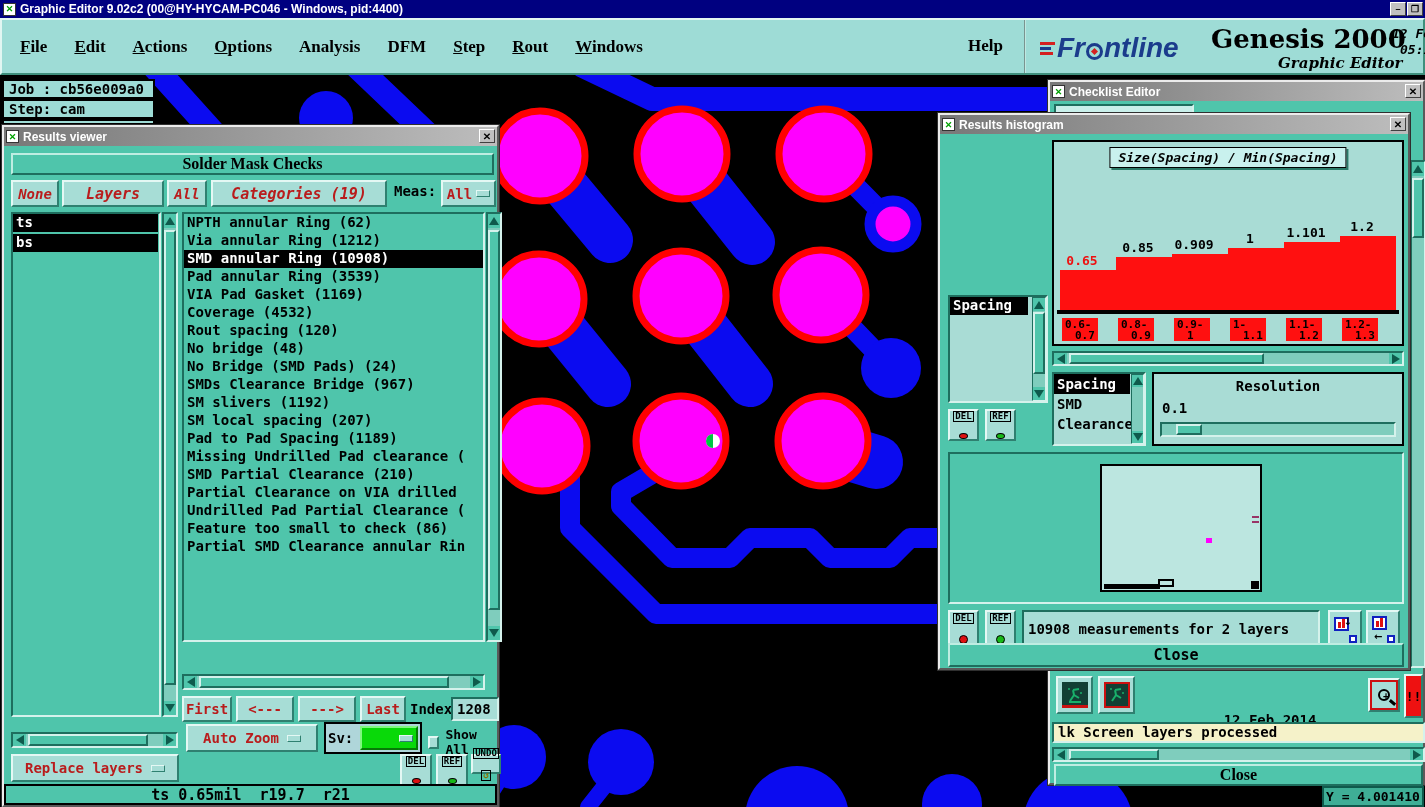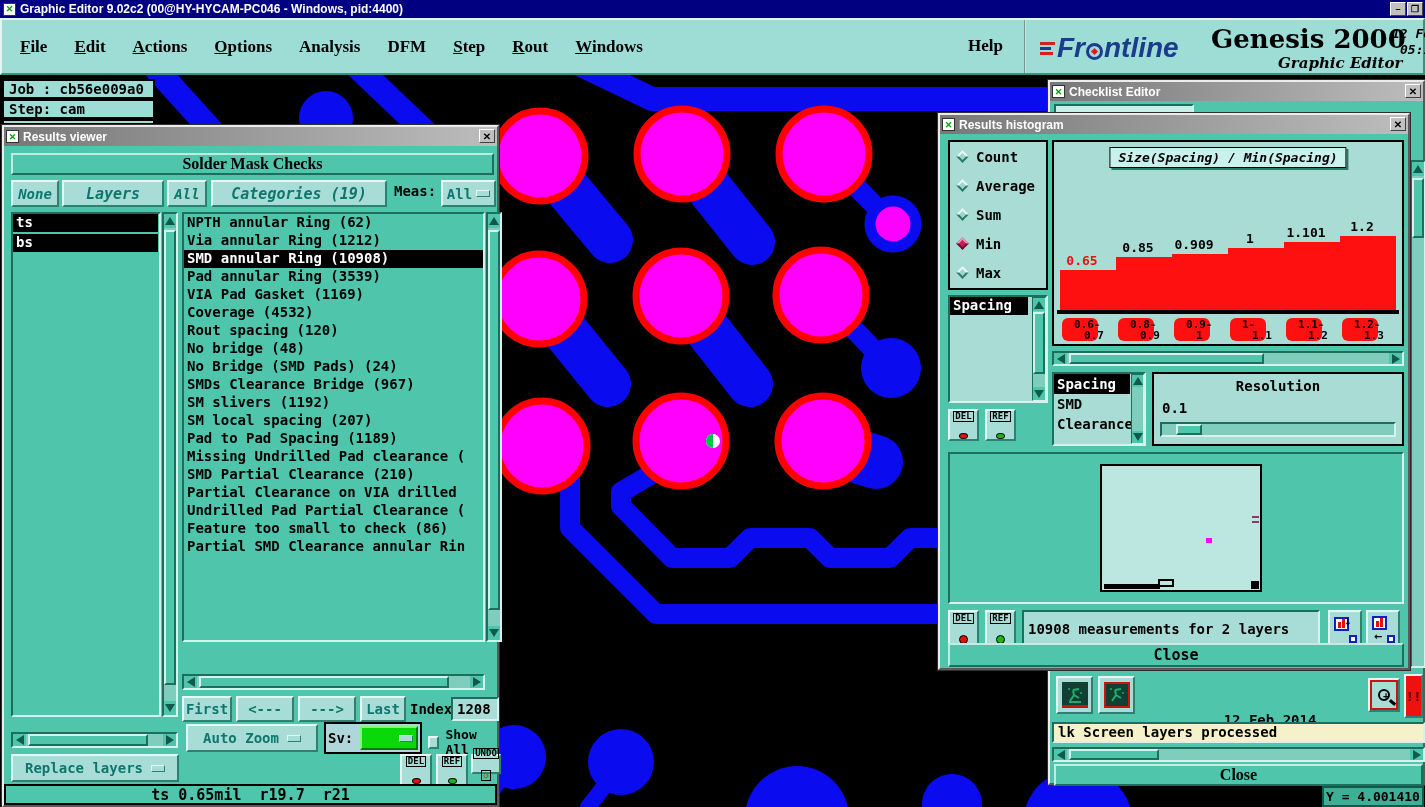--- a/index.html
+++ b/index.html
@@ -37,21 +37,21 @@
   
   #pcb{position:absolute;left:0;top:75px;}
   
   .window{position:absolute;background:var(--teal);border:2px solid;border-color:#ECECEC #5A5A5A #5A5A5A #ECECEC;box-shadow:0 0 0 1px #2F2F2F;}
   .wtitle{height:19px;background:linear-gradient(90deg,#787878,#BDBDBD);color:#fff;
     font:bold 12px "Liberation Sans",sans-serif;display:flex;align-items:center;gap:4px;padding-left:2px;position:relative;}
   .wx{position:absolute;right:2px;top:2px;width:16px;height:14px;background:#C0C0C0;border:1px solid;
     border-color:#fff #404040 #404040 #fff;color:#000;font:bold 10px "Liberation Sans",sans-serif;
     display:flex;align-items:center;justify-content:center;}
   .btn{position:absolute;background:var(--lteal);border:2px solid;border-color:#E4F8F4 #2F8070 #2F8070 #E4F8F4;
-    color:#0f766e;display:flex;align-items:center;justify-content:center;font:bold 14px "DejaVu Sans Mono",monospace;}
+    color:#b91c1c;display:flex;align-items:center;justify-content:center;font:bold 14px "DejaVu Sans Mono",monospace;}
   .tealbtn{position:absolute;background:var(--teal);border:2px solid;border-color:#BFEDE2 #1E6E5E #1E6E5E #BFEDE2;
     color:#000;display:flex;align-items:center;justify-content:center;font:bold 15px "DejaVu Sans Mono",monospace;}
   .dash{width:14px;height:7px;background:var(--lteal);border:1px solid;border-color:#E4F8F4 #2F8070 #2F8070 #E4F8F4;margin-left:8px;flex:0 0 auto;}
   .label{position:absolute;color:#000;font:bold 14px "DejaVu Sans Mono",monospace;white-space:pre;}
   .list{position:absolute;background:var(--teal);border:2px solid;border-color:var(--lo) var(--hi) var(--hi) var(--lo);overflow:hidden;}
   .row{height:18px;line-height:18px;font:bold 14px "DejaVu Sans Mono",monospace;color:#000;white-space:pre;padding-left:3px;}
   .row.sel{background:#000;color:#fff;}
   
   .vsb,.hsb{position:absolute;background:#7FCDBD;border:2px solid;border-color:var(--lo) var(--hi) var(--hi) var(--lo);}
   .sb-btn{position:absolute;background:var(--teal);display:flex;align-items:center;justify-content:center;}
@@ -73,21 +73,21 @@
   .diamond{width:9px;height:9px;transform:rotate(45deg);background:#9ED6CE;border:2px solid;border-color:#E8FAF6 #2A7A68 #2A7A68 #E8FAF6;flex:0 0 auto;}
   .diamond.on{background:#C41E5A;border-color:#EE90B0 #701030 #701030 #EE90B0;}
   
   #plot{position:absolute;background:#A9DCD5;border:2px solid #000;}
   #plot-title{position:absolute;left:50%;transform:translateX(-50%);top:5px;background:#C9F1EE;border:1px solid #000;
     box-shadow:2px 2px 0 #2A7A68;padding:2px 8px;font:bold italic 13px "DejaVu Sans Mono",monospace;white-space:nowrap;}
   .bar{position:absolute;background:#FF1010;}
   .bar-label{position:absolute;width:56px;text-align:center;font:bold 13px "DejaVu Sans Mono",monospace;color:#000;white-space:nowrap;}
   #axis{position:absolute;left:3px;right:3px;top:168px;height:4px;background:#000;}
   .bin{position:absolute;top:176px;width:36px;height:23px;background:#FF1010;color:#000;
-    font:bold 11px "DejaVu Sans Mono",monospace;line-height:11px;padding:1px 0 0 12px;border-radius:6px;}
+    font:bold 11px "DejaVu Sans Mono",monospace;line-height:11px;padding:1px 0 0 3px;}
   .bin div:last-child{padding-left:10px;}
   
   #preview{position:absolute;background:var(--teal);border:2px solid;border-color:var(--lo) var(--hi) var(--hi) var(--lo);}
   #board{position:absolute;left:150px;top:10px;width:162px;height:128px;background:#BCE6E0;border:2px solid #000;}
   .mark-m{position:absolute;width:6px;height:5px;background:#FF00FF;}
   .mark-e{position:absolute;width:7px;height:7px;border-top:2px solid #993366;border-bottom:2px solid #993366;}
   .mark-bar{position:absolute;background:#000;}
   
   .tool-btn{position:absolute;background:var(--lteal);border:2px solid;border-color:#E4F8F4 #2F8070 #2F8070 #E4F8F4;
     display:flex;align-items:center;justify-content:center;}
@@ -398,42 +398,20 @@
     <div class="statusbar" style="left:0;top:657px;width:493px;height:21px;">ts 0.65mil  r19.7  r21</div>
   </div>
 
   <div class="window" style="left:938px;top:113px;width:472px;height:557px;">
     <div class="wtitle">
       <span class="appicon">✕</span>
       <span>Results histogram</span>
       <span class="wx">✕</span>
     </div>
 
-    <div style="position:absolute;left:8px;top:25px;width:100px;height:150px;border:2px solid #000;background:#A9DCD5;" id="radio-panel">
-        <div class="radio-row">
-          <span class="diamond"></span>
-          <span>Count</span>
-        </div>
-        <div class="radio-row">
-          <span class="diamond"></span>
-          <span>Average</span>
-        </div>
-        <div class="radio-row">
-          <span class="diamond"></span>
-          <span>Sum</span>
-        </div>
-        <div class="radio-row">
-          <span class="diamond on"></span>
-          <span>Min</span>
-        </div>
-        <div class="radio-row">
-          <span class="diamond"></span>
-          <span>Max</span>
-        </div>
-      </div>
 
     <div class="list" style="left:8px;top:180px;width:100px;height:108px;background:#A9DCD5;" id="series-list">
       <div class="vsb" style="right:0;top:0;width:14px;height:104px;border-width:1px;">
         <div class="sb-btn" style="left:0;top:0;width:12px;height:13px;">
             <span class="tri up"></span>
           </div>
         <div class="thumb" style="left:0;top:14px;width:12px;height:62px;"></div>
         <div class="sb-btn" style="left:0;bottom:0;width:12px;height:13px;">
             <span class="tri down"></span>
           </div>

